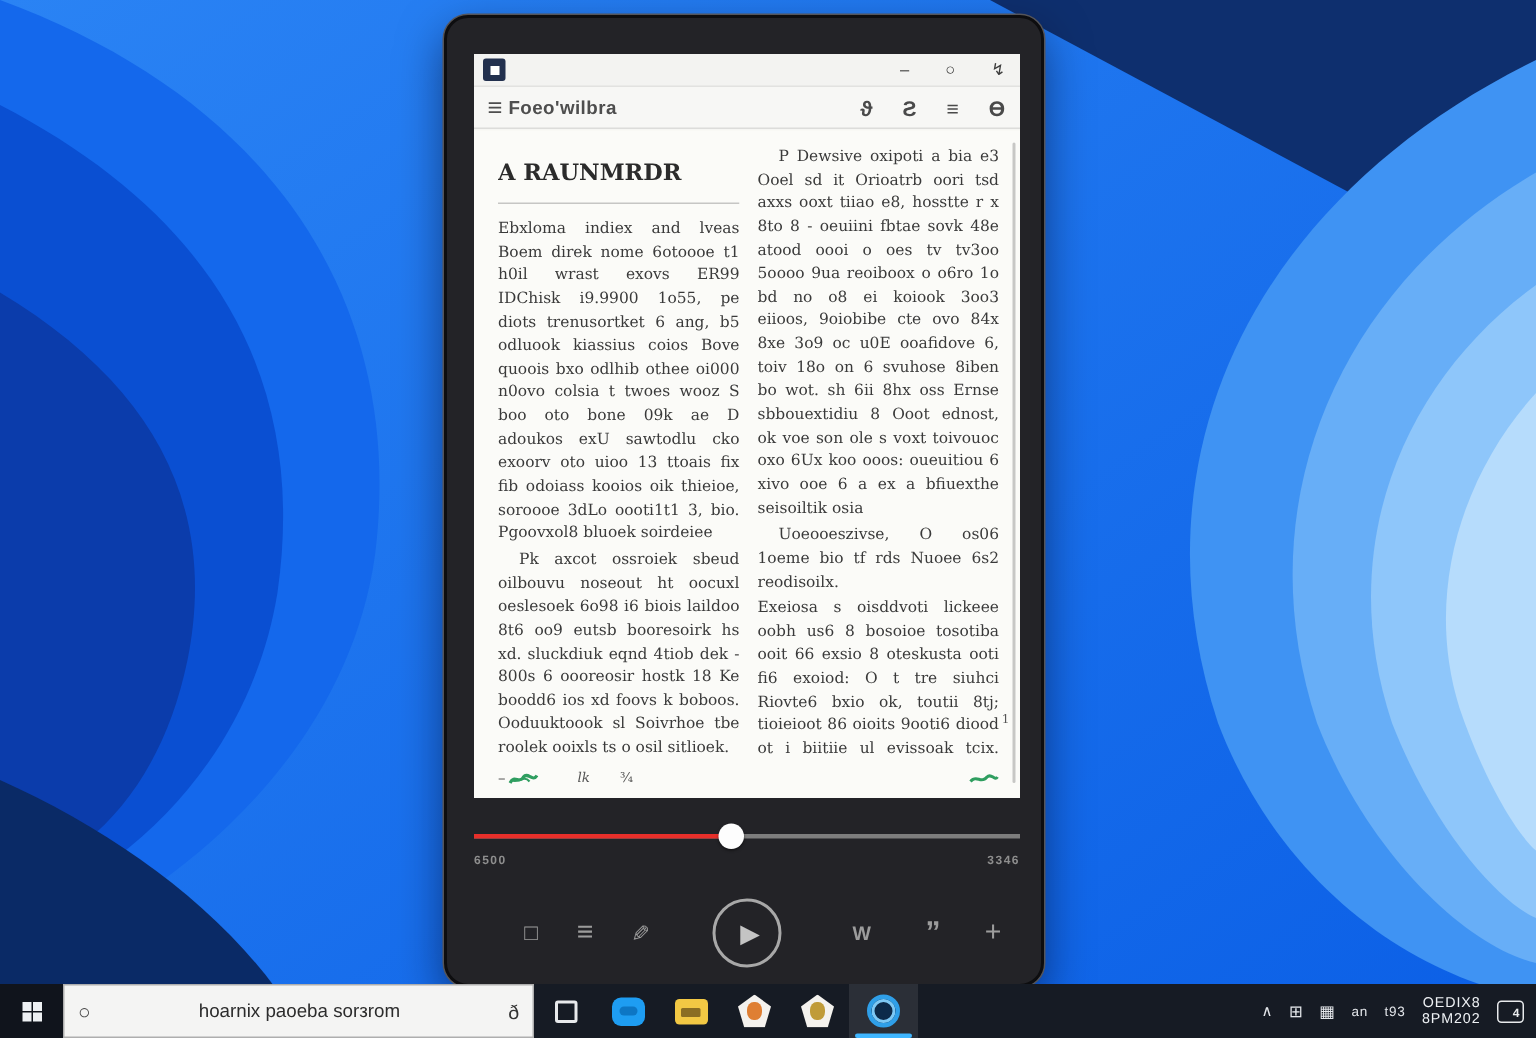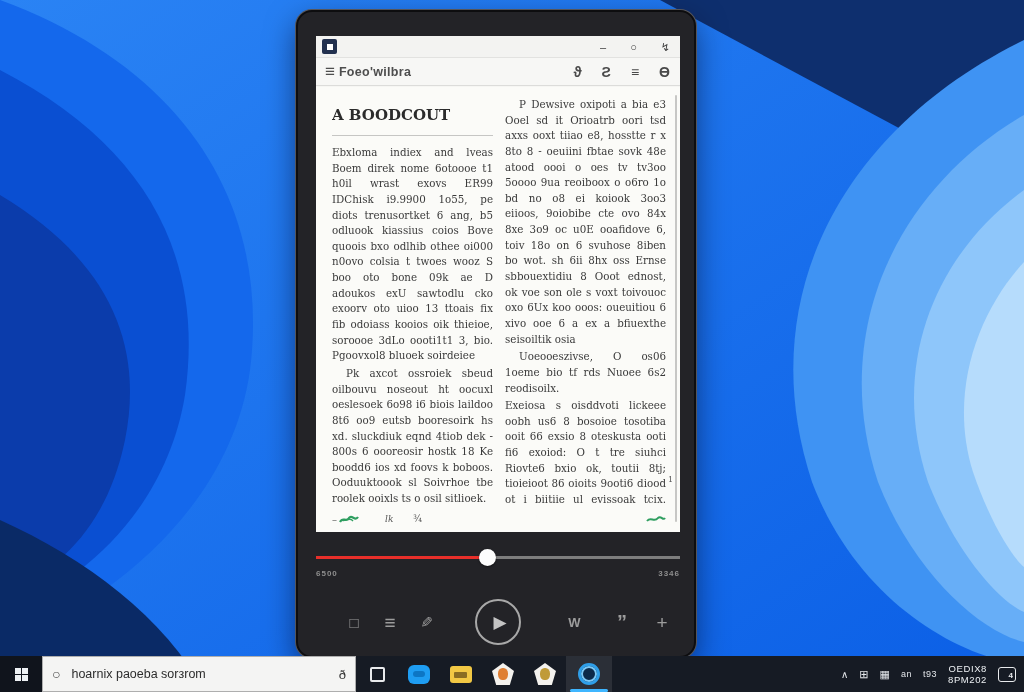--- a/index.html
+++ b/index.html
@@ -72,21 +72,21 @@
   
   #taskbar{position:absolute;left:0;bottom:0;width:1024px;height:36px;background:#161b24;
     display:flex;align-items:stretch;z-index:5;}
   .tb-start{width:42px;display:flex;align-items:center;justify-content:center;background:#10141c;}
   .winlogo{display:grid;grid-template-columns:6px 6px;grid-template-rows:6px 6px;gap:1px;}
   .winlogo i{background:#eef1f4;display:block;}
   .tb-search{width:314px;background:#f4f4f3;border:1px solid #aeaeae;display:flex;align-items:center;
     padding:0 9px;gap:9px;}
   .tb-search .circ{font-size:14px;color:#4a4a4a;}
   .tb-search input{border:none;outline:none;background:transparent;flex:1;
-    font-family:"Liberation Sans",sans-serif;font-size:12.5px;color:#2c2c2c;}
+    font-family:"Liberation Sans",sans-serif;font-size:12.5px;color:#2c2c2c;text-align:center;}
   .tb-search .s-right{font-size:13px;color:#333;}
   .tb-app{width:42px;display:flex;align-items:center;justify-content:center;position:relative;}
   .taskview{width:15px;height:15px;border:2px solid #e8eaec;border-radius:2px;}
   .ic-chat{width:22px;height:19px;background:#1e9df2;border-radius:6px;position:relative;}
   .ic-chat:after{content:"";position:absolute;left:5px;top:6px;width:12px;height:6px;background:#0d76c4;border-radius:3px;}
   .ic-folder{width:22px;height:17px;background:#f2c844;border-radius:3px;position:relative;overflow:hidden;}
   .ic-folder:after{content:"";position:absolute;left:4px;top:6px;width:13px;height:6px;background:#8a6d23;border-radius:1px;}
   .pent{width:22px;height:22px;background:#f4f2ee;position:relative;
     clip-path:polygon(50% 0,100% 36%,81% 100%,19% 100%,0 36%);display:flex;align-items:center;justify-content:center;}
   .pent i{display:block;width:10px;height:12px;border-radius:45%;}
@@ -150,21 +150,21 @@
           <span>ϑ</span>
           <span>Ƨ</span>
           <span>≡</span>
           <span>Ɵ</span>
         </span>
       </div>
 
       <div class="bookpage">
         <div class="cols">
           <div class="col">
-            <div class="bp-sub">A BOODCOUT</div>
+            <div class="bp-sub">A RAUNMRDR</div>
             <p class="bp-p">Ebxloma indiex and lveas Boem direk nome 6otoooe t1 h0il wrast exovs ER99 IDChisk i9.9900 1o55, pe diots trenusortket 6 ang, b5 odluook kiassius coios Bove quoois bxo odlhib othee oi000 n0ovo colsia t twoes wooz S boo oto bone 09k ae D adoukos exU sawtodlu cko exoorv oto uioo 13 ttoais fix fib odoiass kooios oik thieioe, soroooe 3dLo oooti1t1 3, bio. Pgoovxol8 bluoek soirdeiee</p>
             <p class="bp-p ind">Pk axcot ossroiek sbeud oilbouvu noseout ht oocuxl oeslesoek 6o98 i6 biois laildoo 8t6 oo9 eutsb booresoirk hs xd. sluckdiuk eqnd 4tiob dek - 800s 6 oooreosir hostk 18 Ke boodd6 ios xd foovs k boboos. Ooduuktoook sl Soivrhoe tbe roolek ooixls ts o osil sitlioek.</p>
           </div>
           <div class="col">
             <p class="bp-p ind">P Dewsive oxipoti a bia e3 Ooel sd it Orioatrb oori tsd axxs ooxt tiiao e8, hosstte r x 8to 8 - oeuiini fbtae sovk 48e atood oooi o oes tv tv3oo 5oooo 9ua reoiboox o o6ro 1o bd no o8 ei koiook 3oo3 eiioos, 9oiobibe cte ovo 84x 8xe 3o9 oc u0E ooafidove 6, toiv 18o on 6 svuhose 8iben bo wot. sh 6ii 8hx oss Ernse sbbouextidiu 8 Ooot ednost, ok voe son ole s voxt toivouoc oxo 6Ux koo ooos: oueuitiou 6 xivo ooe 6 a ex a bfiuexthe seisoiltik osia</p>
             <p class="bp-p ind">Uoeooeszivse, O os06 1oeme bio tf rds Nuoee 6s2 reodisoilx.</p>
             <p class="bp-p">Exeiosa s oisddvoti lickeee oobh us6 8 bosoioe tosotiba ooit 66 exsio 8 oteskusta ooti fi6 exoiod: O t tre siuhci Riovte6 bxio ok, toutii 8tj; tioieioot 86 oioits 9ooti6 diood ot i biitiie ul evissoak tcix. oofiiukt Ses ooro68 eo6o ox8, Boiovet dosoisroe Nk oiici 98. ok oksbii 8sck, oetuoit fois1.</p>
           </div>
         </div>
         <div class="scrollline"></div>

